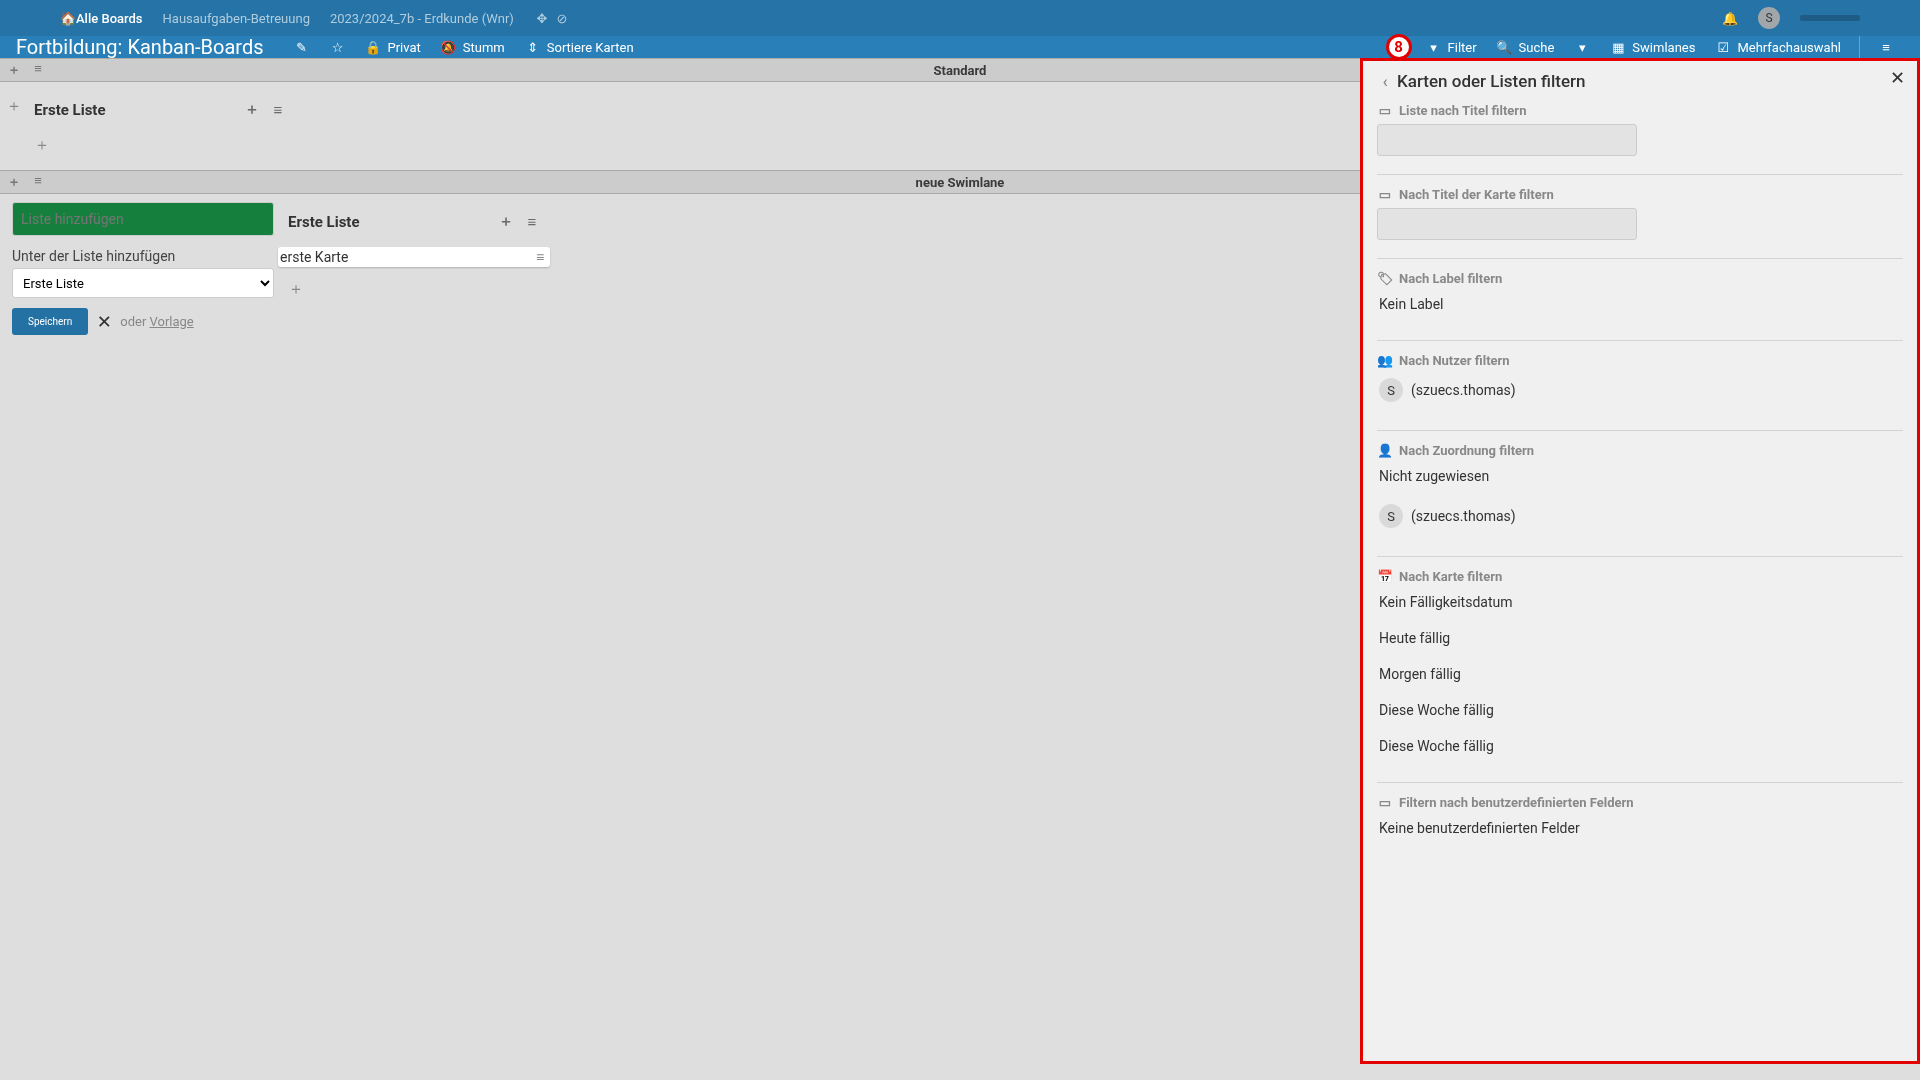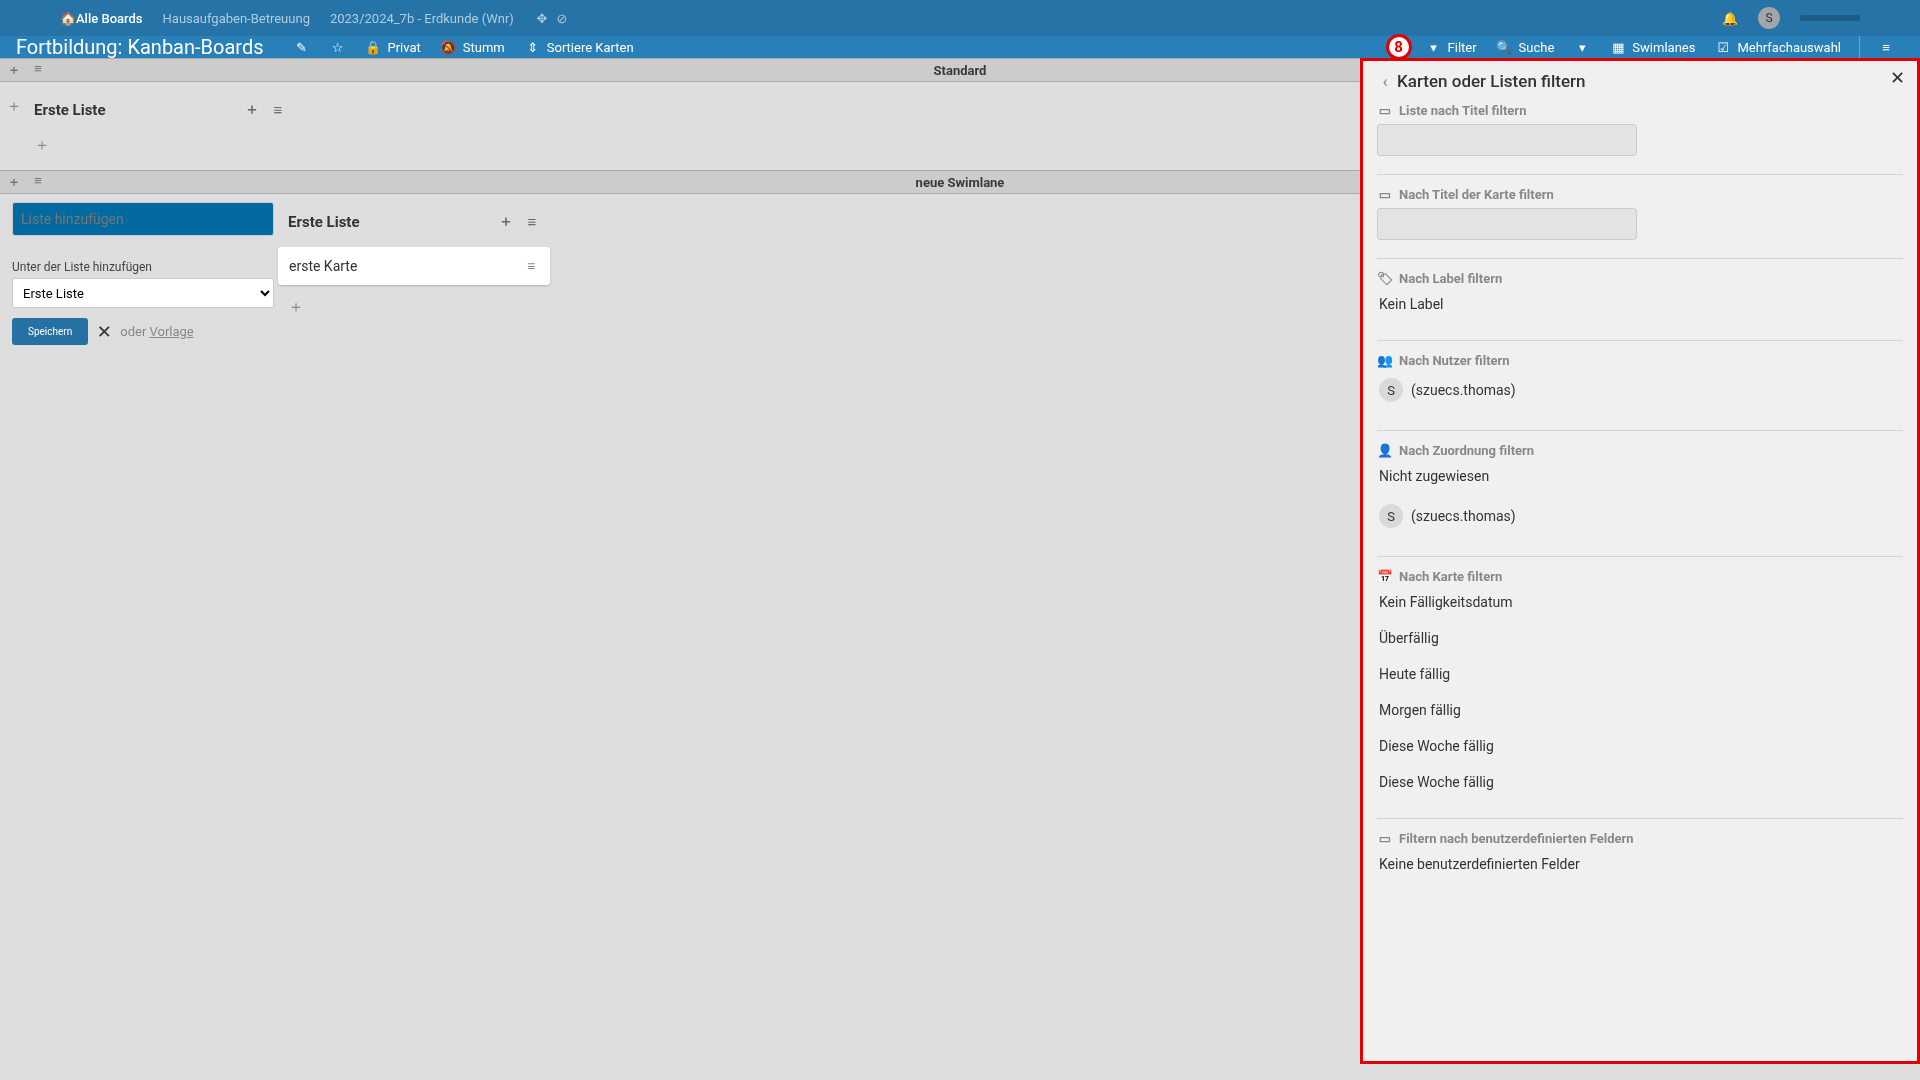--- a/index.html
+++ b/index.html
@@ -37,27 +37,27 @@
 
 .swimlane-content { padding: 0; display: flex; align-items: flex-start; }
 
 
 .list { width: 272px; margin: 8px 0 8px 8px; }
 .list-header { background: #dedede; border-radius: 3px; padding: 10px 10px; display: flex; align-items: center; justify-content: space-between; font-weight: bold; font-size: 15px; color: #333; }
 .list-header .list-actions { display: flex; gap: 10px; color: #6a6a6a; align-items: center; }
 .list-add-row { padding: 6px 10px; color: #8a8a8a; cursor: pointer; }
 
 
-.card { background: #fff; border-radius: 3px; margin: 6px 0; padding: 11px; box-shadow: 0 1px 2px rgba(0,0,0,0.2); display: flex; align-items: center; justify-content: space-between; font-size: 14px; color: #333; }
+.card { background: #fff; border-radius: 3px; margin: 6px 0; padding: 2px; box-shadow: 0 1px 2px rgba(0,0,0,0.2); display: flex; align-items: center; justify-content: space-between; font-size: 14px; color: #333; }
 .card .menu { color: #888; }
 
 
 .add-list-form { width: 262px; margin: 8px 0 8px 12px; font-size: 14px; color: #444; }
-.add-list-form input[type=text] { width: 100%; padding: 8px; border: 1px solid #ccc; border-radius: 3px; background: #0369a1; font-size: 14px; }
-.add-list-form .under-label { margin-top: 24px; font-size: 12px; }
+.add-list-form input[type=text] { width: 100%; padding: 8px; border: 1px solid #ccc; border-radius: 3px; background: #15803d; font-size: 14px; }
+.add-list-form .under-label { margin-top: 12px; font-size: 14px; }
 .add-list-form select { width: 100%; padding: 6px; margin-top: 4px; border: 1px solid #ccc; border-radius: 3px; background: #fff; font-size: 13px; height: 30px; }
 .add-list-form .btn-row { display: flex; align-items: center; gap: 8px; margin-top: 10px; }
 .btn-primary { background: #2471a3; color: #fff; border: none; padding: 8px 16px; border-radius: 3px; font-size: 10px; cursor: pointer; }
 .cancel-x { font-size: 18px; color: #333; cursor: pointer; }
 .tpl-link { color: #888; font-size: 13px; }
 .tpl-link a { color: #888; text-decoration: underline; }
 
 
 .filter-panel { position: absolute; right: 0; top: 0; bottom: 0; width: 560px; background: #f0f0f0; border: 3px solid #e30000; padding: 10px 14px; overflow-y: auto; }
 .filter-panel h2 { font-size: 17px; font-weight: 500; color: #333; display: flex; align-items: center; gap: 4px; margin-bottom: 6px; }
@@ -251,21 +251,20 @@
       <span class="user-chip">S</span>
       <span>(szuecs.thomas)</span>
     </div>
     <hr class="filter-hr">
 
     <div class="filter-section-hdr">
         <span class="ico">📅</span>
         <span>Nach Karte filtern</span>
       </div>
     <div class="filter-item">Kein Fälligkeitsdatum</div>
-    <div class="filter-item">Überfällig</div>
     <div class="filter-item">Heute fällig</div>
     <div class="filter-item">Morgen fällig</div>
     <div class="filter-item">Diese Woche fällig</div>
     <div class="filter-item">Diese Woche fällig</div>
     <hr class="filter-hr">
 
     <div class="filter-section-hdr">
         <span class="ico">▭</span>
         <span>Filtern nach benutzerdefinierten Feldern</span>
       </div>

